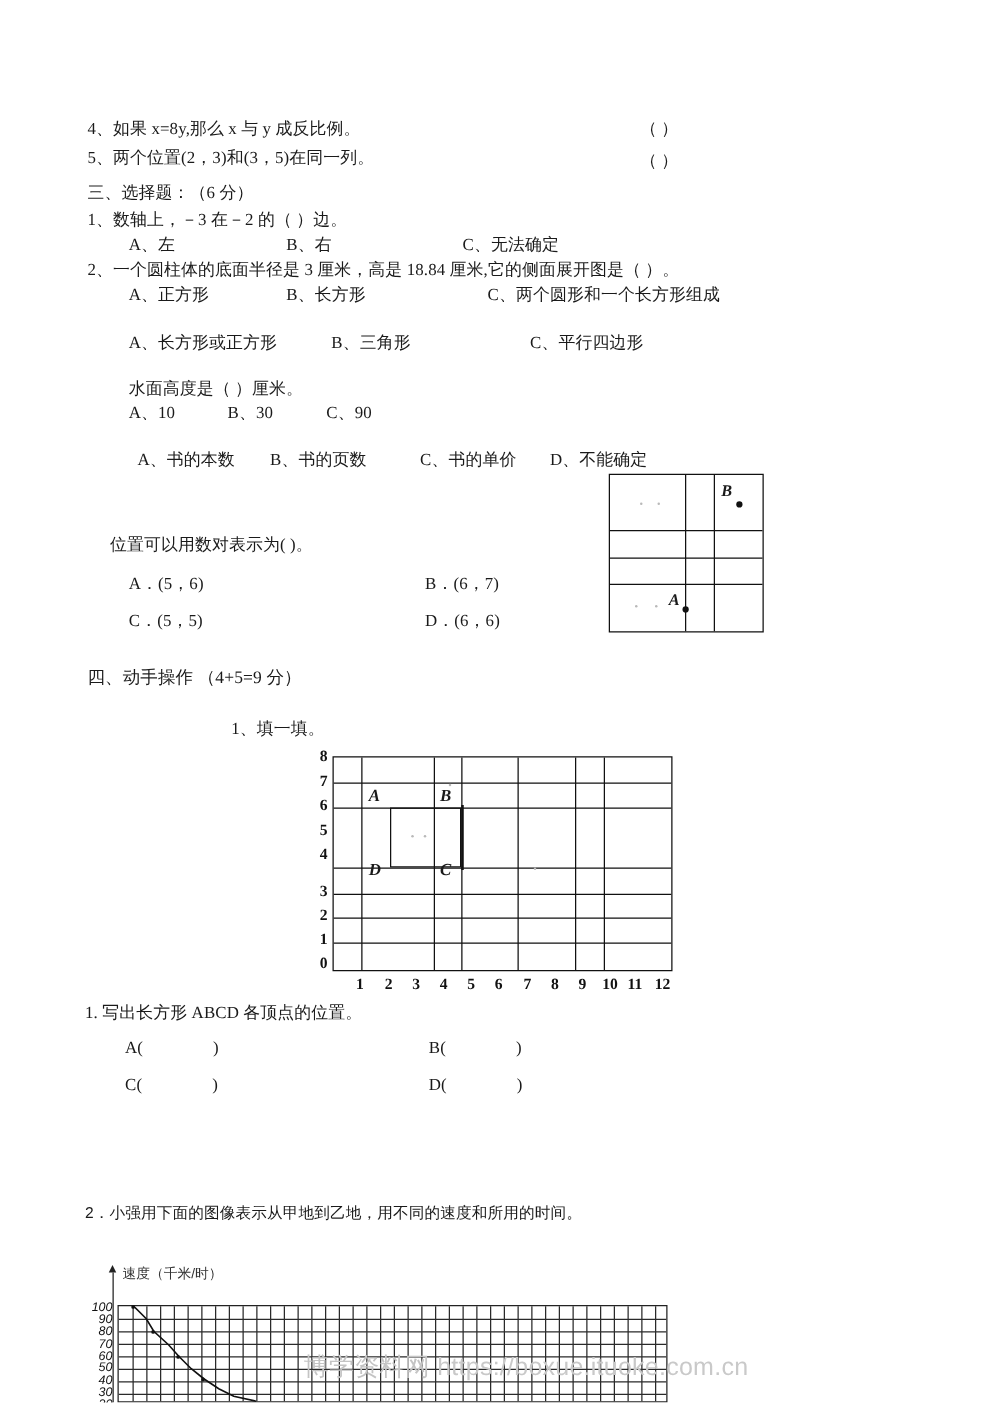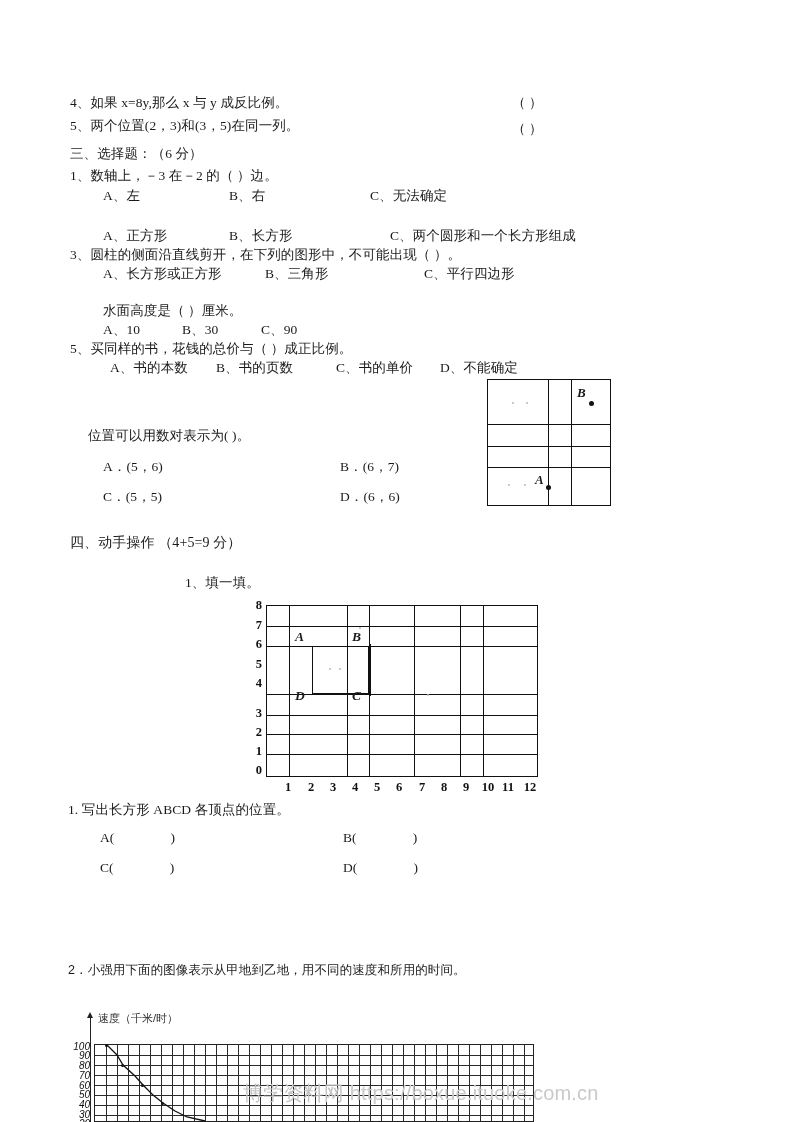--- a/index.html
+++ b/index.html
@@ -194,39 +194,36 @@
 
   <div class="line" style="left:70px; top:146px;">三、选择题：（6 分）</div>
 
   <div class="line" style="left:70px; top:168px;">
     <span>1、</span><span>数轴上，－3 在－2 的（        ）边。</span>
   </div>
   <div class="line" style="left:103px; top:188px;">A、左</div>
   <div class="line" style="left:229px; top:188px;">B、右</div>
   <div class="line" style="left:370px; top:188px;">C、无法确定</div>
 
+  <div class="line" style="left:70px; top:208px;">
+    <span>2、</span><span>一个圆柱体的底面半径是 3 厘米，高是 18.84 厘米,它的侧面展开图是（        ）。</span>
+  </div>
   <div class="line" style="left:103px; top:228px;">A、正方形</div>
   <div class="line" style="left:229px; top:228px;">B、长方形</div>
   <div class="line" style="left:390px; top:228px;">C、两个圆形和一个长方形组成</div>
 
-  <div class="line" style="left:70px; top:247px;">
-    <span>3、</span><span>圆柱的侧面沿直线剪开，在下列的图形中，不可能出现（        ）。</span>
-  </div>
   <div class="line" style="left:103px; top:266px;">A、长方形或正方形</div>
   <div class="line" style="left:265px; top:266px;">B、三角形</div>
   <div class="line" style="left:424px; top:266px;">C、平行四边形</div>
 
   <div class="line" style="left:103px; top:303px;">水面高度是（      ）厘米。</div>
   <div class="line" style="left:103px; top:322px;">A、10</div>
   <div class="line" style="left:182px; top:322px;">B、30</div>
   <div class="line" style="left:261px; top:322px;">C、90</div>
 
-  <div class="line" style="left:70px; top:341px;">
-    <span>5、</span><span>买同样的书，花钱的总价与（        ）成正比例。</span>
-  </div>
   <div class="line" style="left:110px; top:360px;">A、书的本数</div>
   <div class="line" style="left:216px; top:360px;">B、书的页数</div>
   <div class="line" style="left:336px; top:360px;">C、书的单价</div>
   <div class="line" style="left:440px; top:360px;">D、不能确定</div>
 
   <div class="line" style="left:88px; top:428px;">位置可以用数对表示为(          )。</div>
 
   <div class="line" style="left:103px; top:459px;">
     <span>A．</span><span>(5，6)</span>
   </div>

